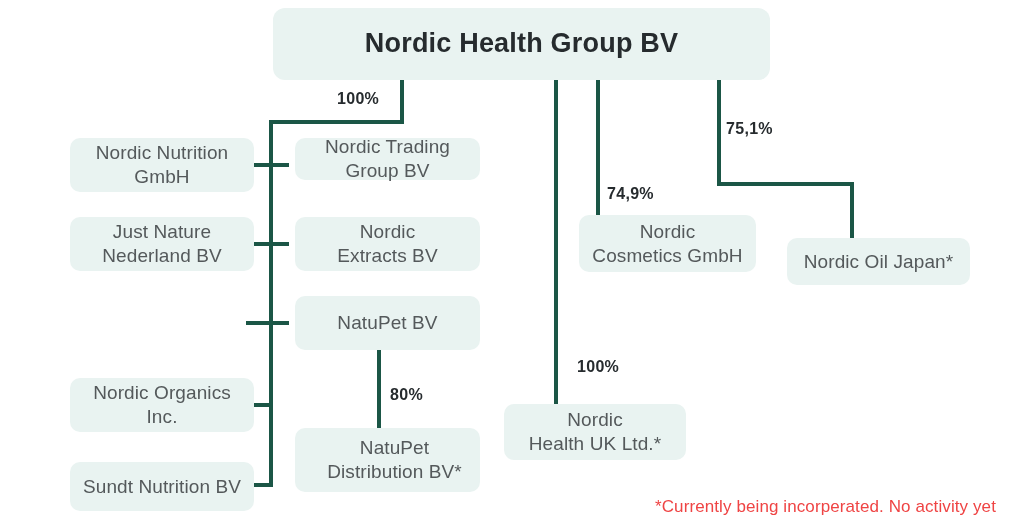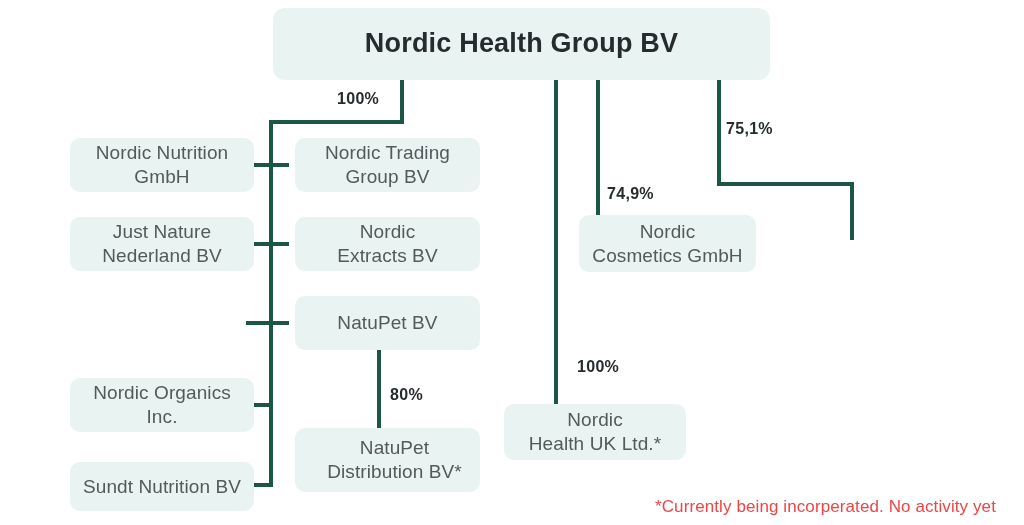--- a/index.html
+++ b/index.html
@@ -110,21 +110,21 @@
   <div class="pct" style="left:726px; top:120px;">75,1%</div>
 
   <div class="pct" style="left:607px; top:185px;">74,9%</div>
 
   <div class="pct" style="left:577px; top:358px;">100%</div>
 
   <div class="pct" style="left:390px; top:386px;">80%</div>
 
   <div class="node root" style="left:265px; top:8px; width:497px; height:72px;">Nordic Health Group BV</div>
 
-  <div class="node" style="left:287px; top:138px; width:185px; height:54px;">Nordic Trading
+  <div class="node" style="left:287px; top:138px; width:185px; height:42px;">Nordic Trading
 Group BV</div>
 
   <div class="node" style="left:287px; top:217px; width:185px; height:54px;">Nordic
 Extracts  BV</div>
 
   <div class="node" style="left:287px; top:296px; width:185px; height:54px;">NatuPet BV</div>
 
   <div class="node" style="left:287px; top:428px; width:185px; height:64px;padding-left:22px;">NatuPet
 Distribution BV*</div>
 
@@ -136,19 +136,20 @@
 
 
   <div class="node" style="left:62px; top:378px; width:184px; height:54px;">Nordic Organics
 Inc.</div>
 
   <div class="node" style="left:62px; top:462px; width:184px; height:49px;padding-left:8px;">Sundt Nutrition BV</div>
 
   <div class="node" style="left:571px; top:215px; width:177px; height:57px;">Nordic
 Cosmetics  GmbH</div>
 
+  <div class="node" style="left:779px; top:238px; width:183px; height:47px;">Nordic Oil Japan*</div>
 
   <div class="node" style="left:496px; top:404px; width:182px; height:56px;">Nordic
 Health UK Ltd.*</div>
 
   <div class="footnote" style="left:655px; top:497px;">*Currently being incorperated. No activity yet</div>
 
 </div>
 
 </body></html>

